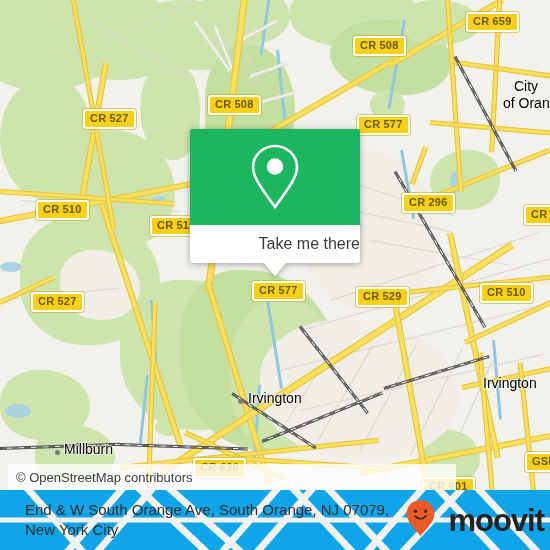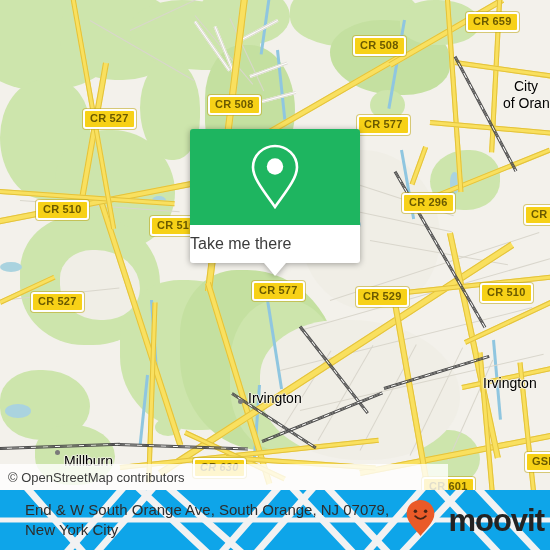--- a/index.html
+++ b/index.html
@@ -102,21 +102,21 @@
   .placedot {
     position: absolute;
     width: 5px; height: 5px;
     border-radius: 50%;
     background: #7a7a7a;
   }
 
   
   #attrib {
     position: absolute;
-    left: 0; top: 464px;
+    left: 8px; top: 464px;
     width: 448px; height: 26px;
     background: rgba(255,255,255,0.80);
     display: flex; align-items: center;
     padding-left: 8px;
     font-size: 13px;
     color: #3c3c3c;
     z-index: 40;
   }
 
   
@@ -130,21 +130,21 @@
   #popup-head {
     height: 96px;
     background: #1eb560;
     border-radius: 3px 3px 0 0;
     display: flex; align-items: center; justify-content: center;
   }
   #popup-foot {
     height: 38px;
     background: #ffffff;
     border-radius: 0 0 3px 3px;
-    display: flex; align-items: center; justify-content: flex-start;
+    display: flex; align-items: center; justify-content: flex-end;
     font-size: 16px;
     color: #3b3b3b;
     position: relative;
   }
   #popup-tail {
     position: absolute;
     left: 50%;
     top: 100%;
     margin-left: -11px;
     width: 0; height: 0;
@@ -328,21 +328,21 @@
         <div class="shield" style="left: 193px; top: 458px; font-style: italic;">CR 630</div>
         <div class="shield" style="left: 422px; top: 477px;">CR 601</div>
         <div class="shield" style="left: 525px; top: 452px;">GSP</div>
       </div>
     <div id="place-layer">
         <div class="placelabel" style="left: 514px; top: 78px;">City</div>
         <div class="placelabel" style="left: 503px; top: 95px;">of Orange</div>
         <div class="placelabel" style="left: 248px; top: 390px;">Irvington</div>
         <div class="placedot" style="left: 238px; top: 399px;"></div>
         <div class="placelabel" style="left: 483px; top: 375px;">Irvington</div>
-        <div class="placelabel" style="left: 64px; top: 441px; margin-top: 12px;">Millburn</div>
+        <div class="placelabel" style="left: 64px; top: 441px;">Millburn</div>
         <div class="placedot" style="left: 55px; top: 450px;"></div>
       </div>
 
     <div id="attrib">
       <span>© OpenStreetMap contributors</span>
     </div>
 
     <div id="popup">
       <div id="popup-head" style="background: rgb(30, 181, 96);">
         <span>

